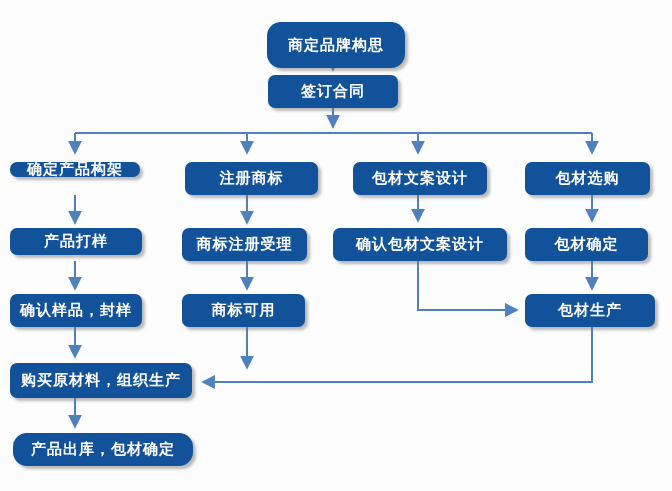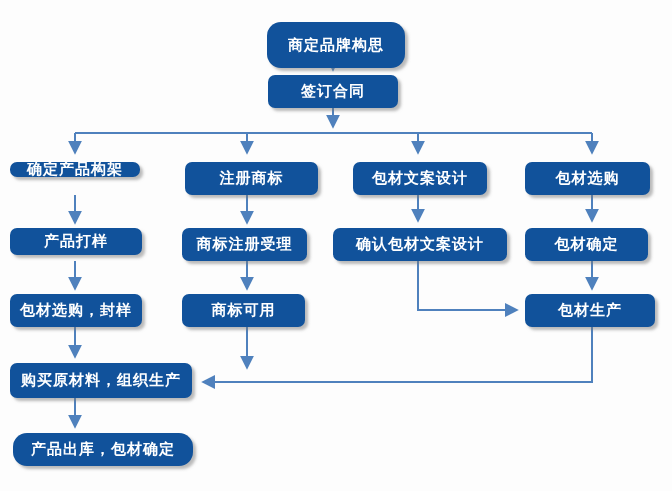--- a/index.html
+++ b/index.html
@@ -90,21 +90,21 @@
   <div class="node" style="left:10px;top:162px;width:130px;height:15px">确定产品构架</div>
   <div class="node" style="left:185px;top:162px;width:133px;height:33px">注册商标</div>
   <div class="node" style="left:353px;top:162px;width:134px;height:33px">包材文案设计</div>
   <div class="node" style="left:525px;top:162px;width:125px;height:33px">包材选购</div>
 
   <div class="node" style="left:10px;top:228px;width:132px;height:27px">产品打样</div>
   <div class="node" style="left:182px;top:228px;width:125px;height:33px">商标注册受理</div>
   <div class="node" style="left:333px;top:228px;width:174px;height:33px">确认包材文案设计</div>
   <div class="node" style="left:525px;top:228px;width:123px;height:33px">包材确定</div>
 
-  <div class="node" style="left:10px;top:294px;width:132px;height:33px">包材选购，封样</div>
+  <div class="node" style="left:10px;top:294px;width:132px;height:33px">确认样品，封样</div>
   <div class="node" style="left:182px;top:294px;width:123px;height:33px">商标可用</div>
   <div class="node" style="left:525px;top:294px;width:130px;height:33px">包材生产</div>
 
   <div class="node" style="left:10px;top:363px;width:182px;height:35px">购买原材料，组织生产</div>
 
   <div class="node pill" style="left:13px;top:433px;width:180px;height:33px">产品出库，包材确定</div>
 
 </div>
 
 </body></html>

